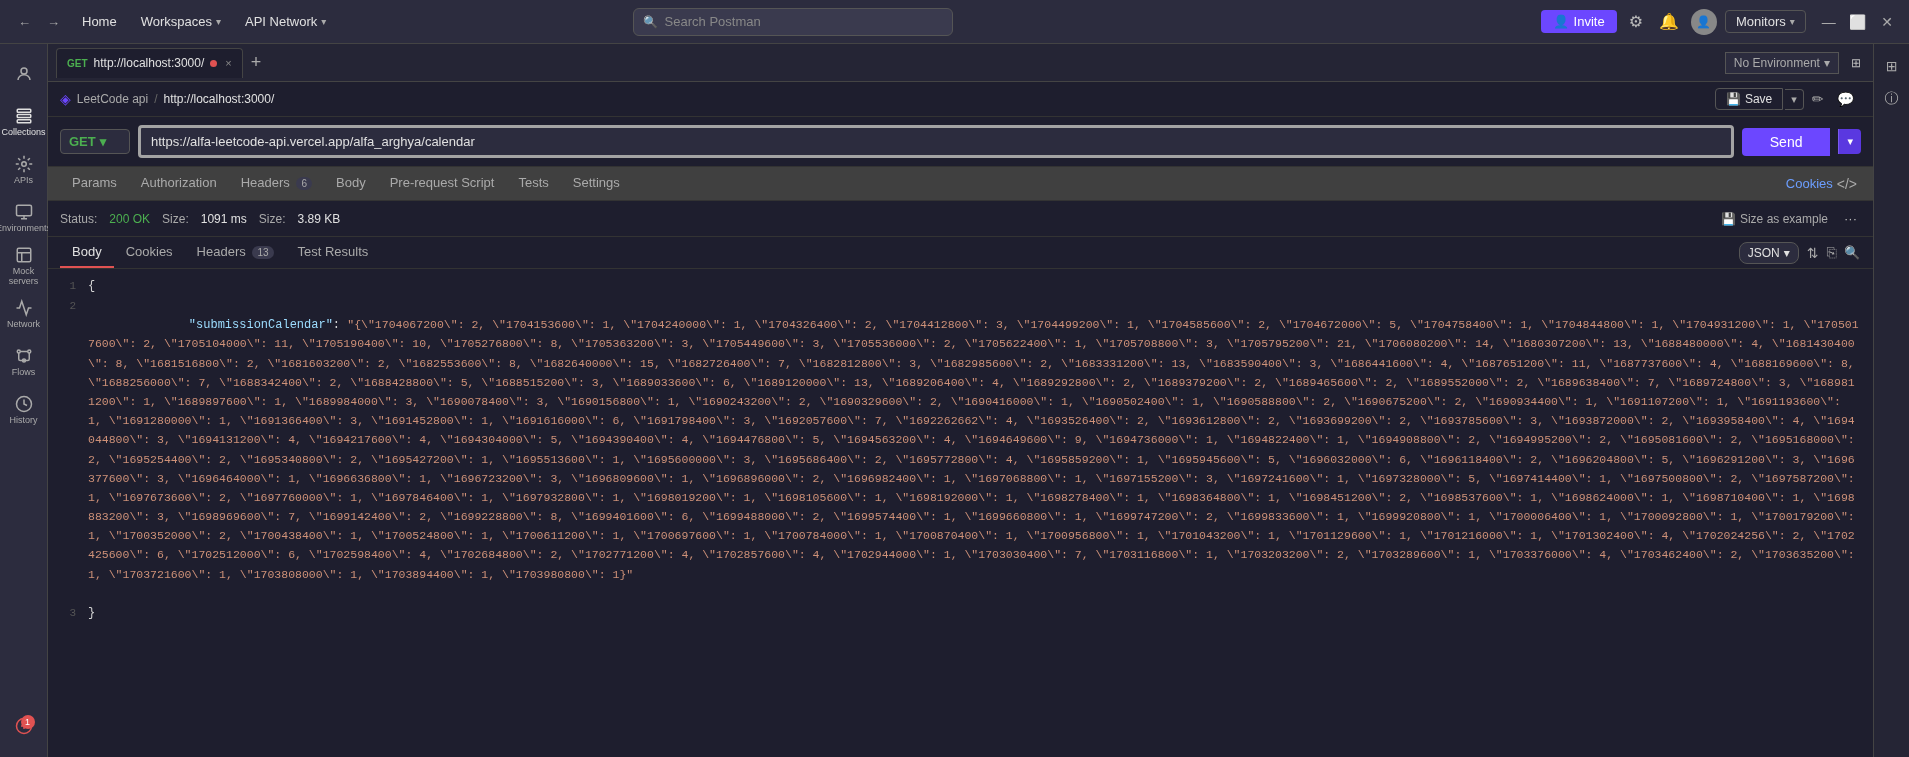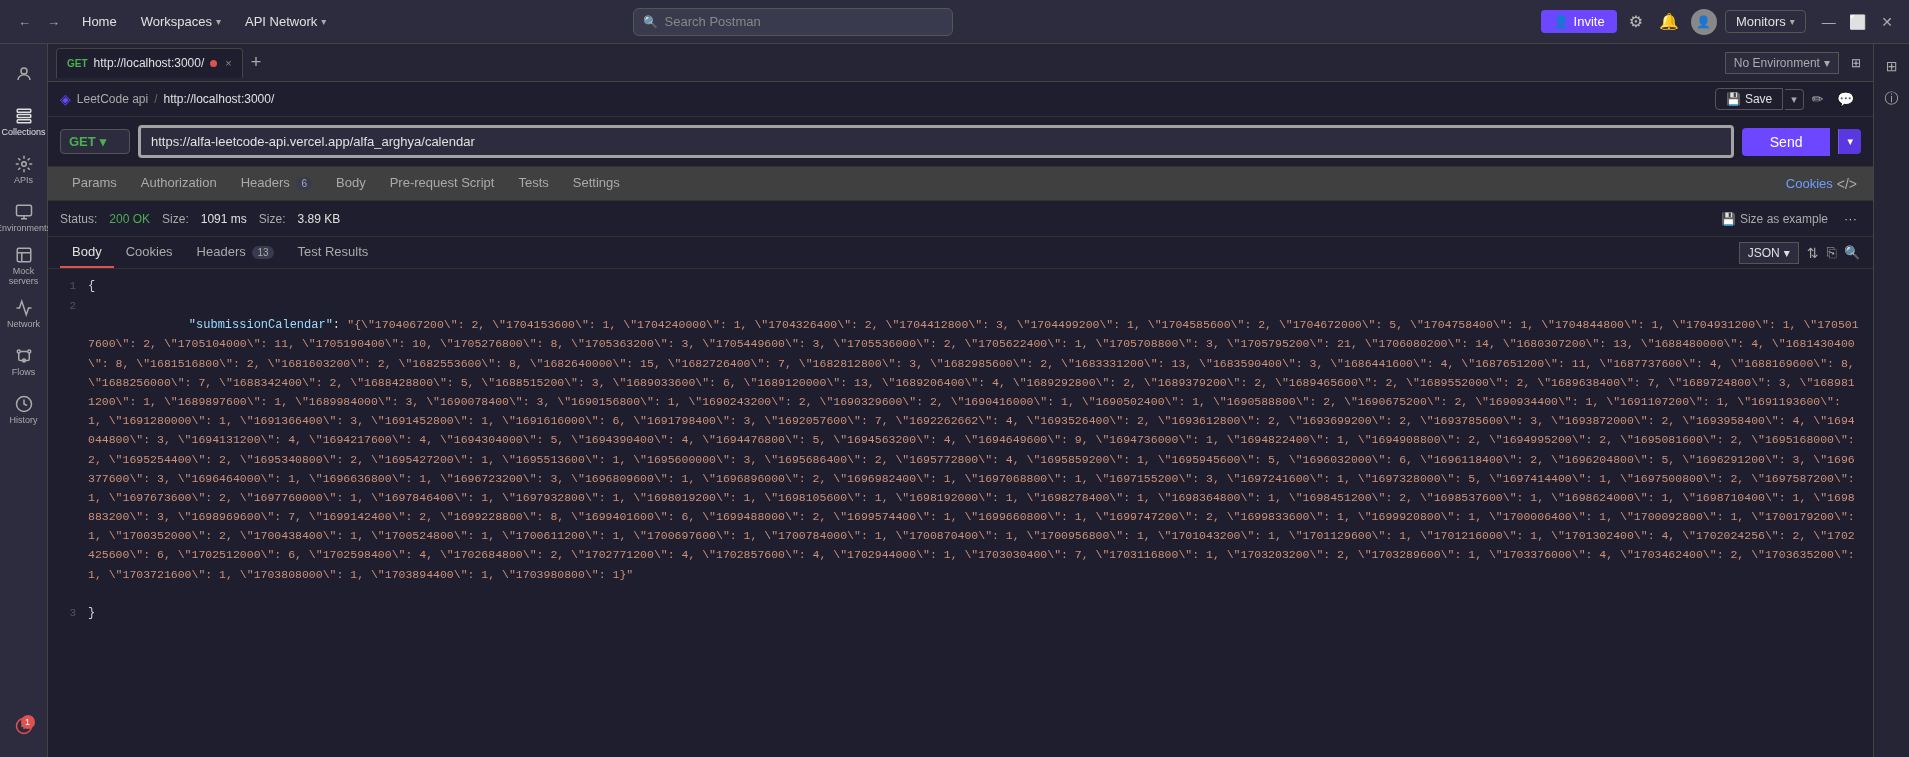--- a/index.html
+++ b/index.html
@@ -153,21 +153,21 @@
       display: flex; align-items: center; padding: 0 12px; background: #1e1e2e;
       border-bottom: 1px solid #333; gap: 0;
     }
     .body-tab {
       padding: 7px 12px; font-size: 13px; color: #aaa; cursor: pointer;
       border-bottom: 2px solid transparent;
     }
     .body-tab.active { color: #e0e0e0; border-bottom-color: #e05252; }
     .body-tab-right { margin-left: auto; display: flex; align-items: center; gap: 8px; }
     .json-selector {
-      background: #2c2c3e; border: 1px solid #555; color: #e0e0e0; border-radius: 0;
+      background: #2c2c3e; border: 1px solid #555; color: #e0e0e0; border-radius: 8px;
       padding: 3px 8px; font-size: 12px; cursor: pointer; display: flex; align-items: center; gap: 4px;
     }
     .filter-btn { background: none; border: none; color: #aaa; cursor: pointer; font-size: 14px; }
     .copy-btn { background: none; border: none; color: #aaa; cursor: pointer; font-size: 13px; }
     .search-resp-btn { background: none; border: none; color: #aaa; cursor: pointer; font-size: 13px; }
 
     
     .json-viewer {
       flex: 1; overflow-y: auto; background: #1e1e2e; padding: 8px 0;
       font-family: 'Consolas', 'Monaco', 'Courier New', monospace; font-size: 12px; line-height: 1.6;

